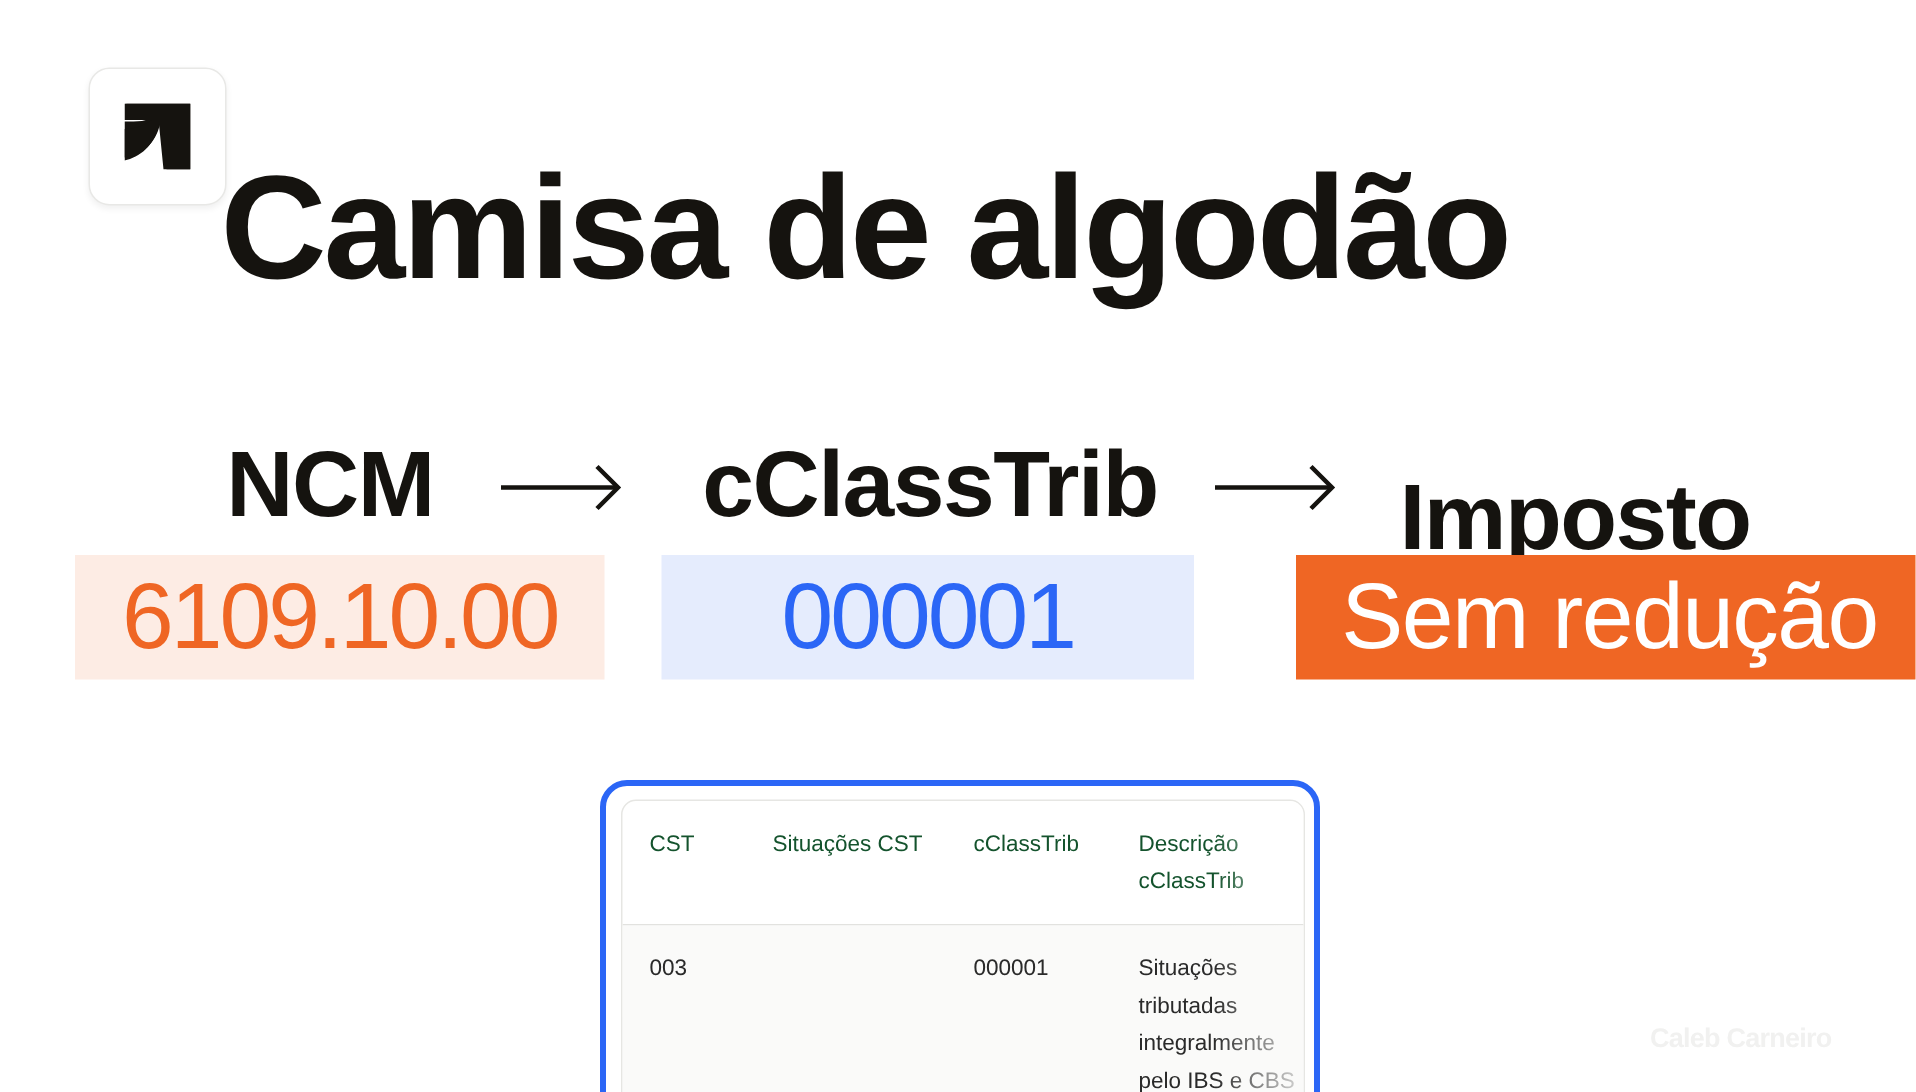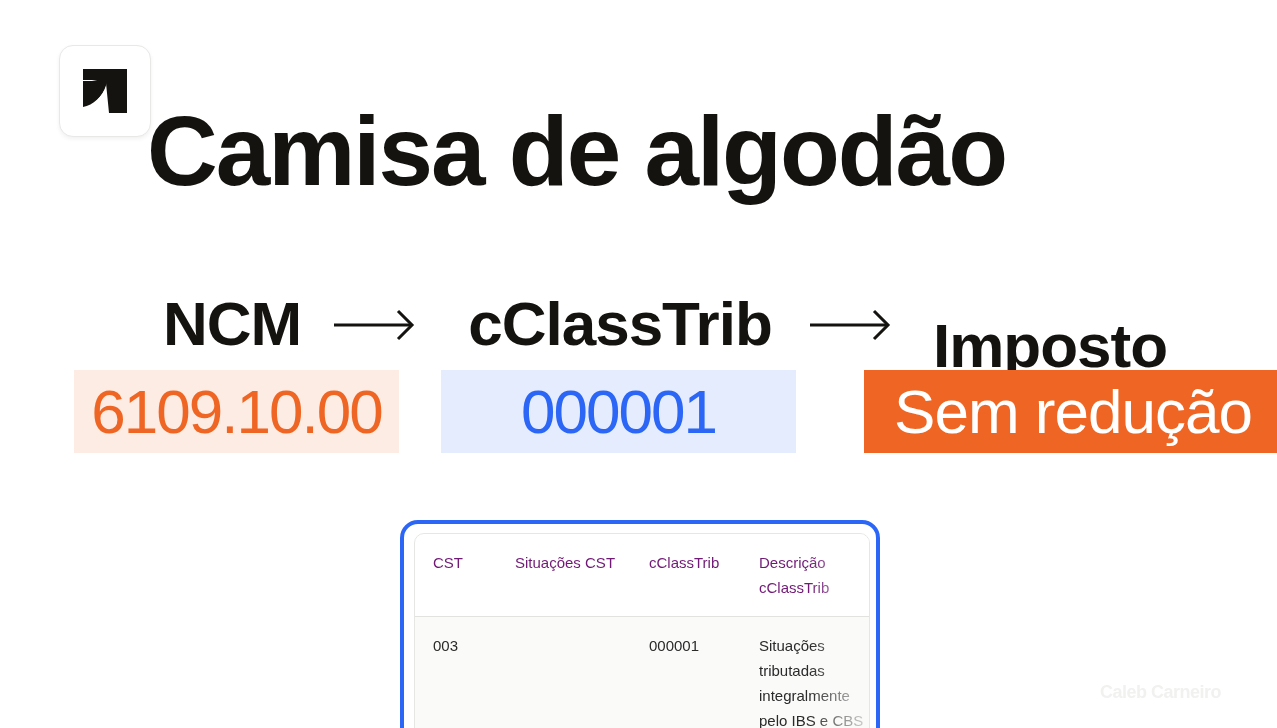--- a/index.html
+++ b/index.html
@@ -30,39 +30,39 @@
       color: #15130f; line-height: 1.1; text-align: center;
     }
     .arrow {
       position: absolute; top: 300px; width: 84px; height: 50px;
     }
     .box {
       position: absolute; top: 370px; height: 83px;
       display: flex; align-items: center; justify-content: center;
       font-size: 62px; font-weight: 400; letter-spacing: -2px;
     }
-    .box.ncm { left: 74px; width: 325px; background: #fdece4; color: #ef6624; }
+    .box.ncm { left: 50px; width: 353px; background: #fdece4; color: #ef6624; }
     .box.cls { left: 441px; width: 355px; background: #e5ecfd; color: #2b66f6; }
     .box.imp { left: 864px; width: 418px; background: #ef6624; color: #ffffff; letter-spacing: -1px; }
 
     .table-frame {
       position: absolute; left: 400px; top: 520px;
       width: 472px; height: 230px;
       border: 4px solid #2b66f6; border-radius: 18px;
       background: #ffffff;
       overflow: hidden;
     }
     .table-inner {
       position: absolute; left: 10px; top: 9px; right: 6px; bottom: 0;
       border: 1px solid #e6e6e3; border-radius: 10px 10px 0 0;
       background: #fff; overflow: hidden;
     }
     .thead {
       position: relative; height: 82px; border-bottom: 1px solid #e2e2df;
-      font-size: 15px; color: #701a75;
+      font-size: 15px; color: #14532d;
     }
     .tbody {
       position: relative; height: 150px; background: #fafaf9;
       font-size: 15px; color: #2a2a2a;
     }
     .cell { position: absolute; line-height: 25px; }
     .c1 { left: 18px; }
     .c2 { left: 100px; width: 110px; }
     .c3 { left: 234px; }
     .c4 { left: 344px; width: 110px; }
@@ -84,21 +84,21 @@
 
 <div class="logo-box">
   <svg width="44" height="44" viewBox="0 0 44 44">
     <path d="M0 0 H44 V44 H28 L24 12 C22 24 14 34 0 36 V12 H6 C14 12 20 10 24 4 L22 4 Z" fill="#15130f"></path>
     <path d="M0 0 H44 V44 H26 L23 14 C20 28 10 36 0 38 V17 C8 17 14 14 18 11 H0 Z" fill="#15130f"></path>
   </svg>
 </div>
 
 <div class="title">Camisa de algodão</div>
 
-<div class="label" style="left:132px;width:200px;">NCM</div>
+<div class="label" style="left:120px;width:200px;">NCM</div>
 <svg class="arrow" style="left:332px;" viewBox="0 0 84 50">
   <line x1="2" y1="25" x2="80" y2="25" stroke="#15130f" stroke-width="3"></line>
   <polyline points="66,11 80,25 66,39" fill="none" stroke="#15130f" stroke-width="3"></polyline>
 </svg>
 <div class="label" style="left:450px;width:340px;">cClassTrib</div>
 <svg class="arrow" style="left:808px;" viewBox="0 0 84 50">
   <line x1="2" y1="25" x2="80" y2="25" stroke="#15130f" stroke-width="3"></line>
   <polyline points="66,11 80,25 66,39" fill="none" stroke="#15130f" stroke-width="3"></polyline>
 </svg>
 <div class="label" style="left:900px;width:300px;margin-top:22px;">Imposto</div>

